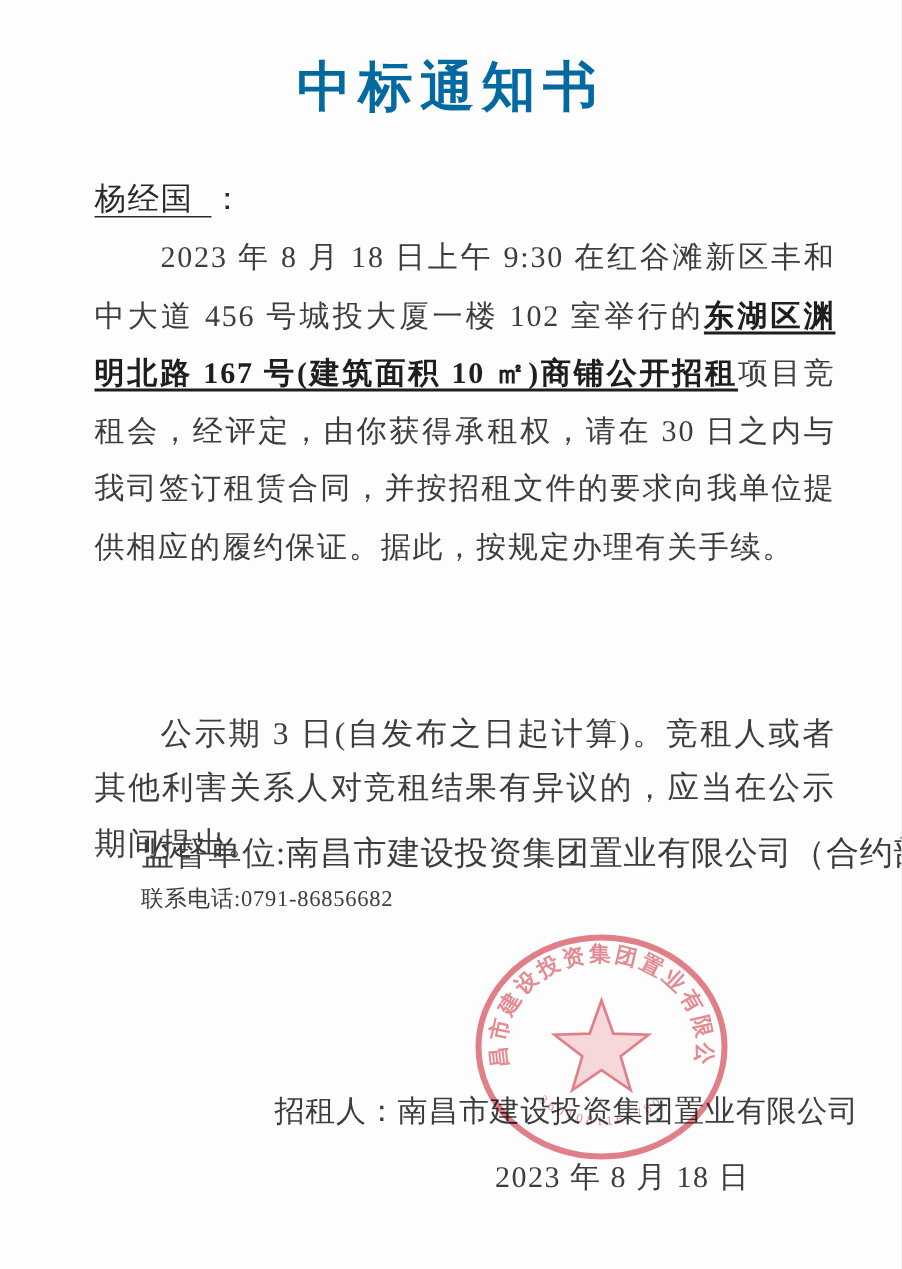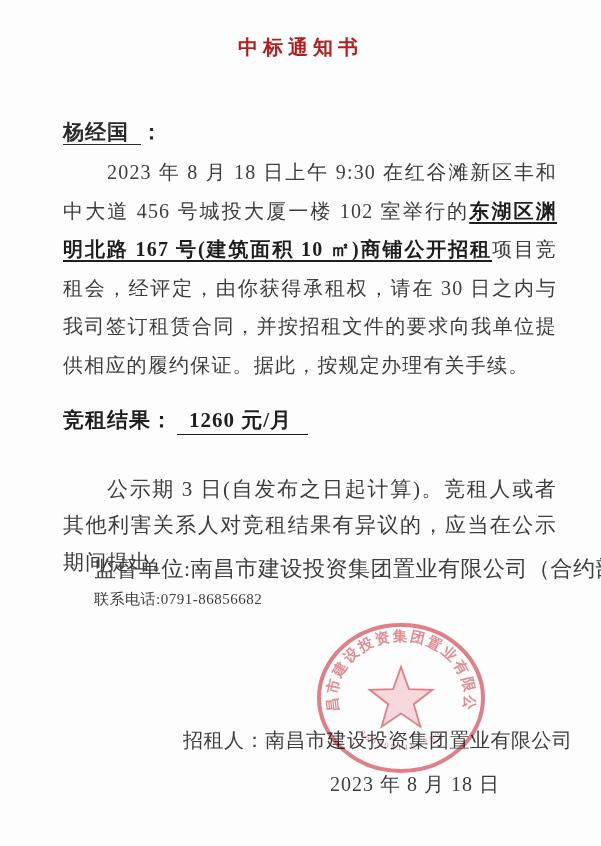--- a/index.html
+++ b/index.html
@@ -16,31 +16,31 @@
     font-family: "Liberation Serif", "DejaVu Serif", serif;
     color: #3d3d3d;
   }
   .title {
     position: absolute;
     top: 34px;
     left: 0;
     width: 100%;
     margin: 0;
     text-align: center;
-    font-size: 20px;
+    font-size: 36px;
     font-weight: bold;
     letter-spacing: 5px;
-    color: #b91c1c;
+    color: #0369a1;
   }
   .salutation {
     position: absolute;
     top: 118px;
     left: 63px;
     font-size: 21px;
-    font-weight: bold;
+    font-weight: normal;
     color: #2a2a2a;
     letter-spacing: 1px;
   }
   .salutation .name {
     border-bottom: 1.5px solid #2a2a2a;
     padding-right: 12px;
   }
   .para1 {
     position: absolute;
     top: 153px;
@@ -144,23 +144,20 @@
   <h1 class="title">中标通知书</h1>
 
   <div class="salutation">
     <span class="name">杨经国</span><span>：</span>
   </div>
 
   <p class="para1">
     <span>2023 年 8 月 18 日上午 9:30 在红谷滩新区丰和中大道 456 号城投大厦一楼 102 室举行的</span><span class="bold-underline">东湖区渊明北路 167 号(建筑面积 10 ㎡)商铺公开招租</span><span>项目竞租会，经评定，由你获得承租权，请在 30 日之内与我司签订租赁合同，并按招租文件的要求向我单位提供相应的履约保证。据此，按规定办理有关手续。</span>
   </p>
 
-  <div class="result-line">
-    <span>竞租结果：</span><span class="result-value">1260 元/月</span>
-  </div>
 
   <p class="para2">公示期 3 日(自发布之日起计算)。竞租人或者其他利害关系人对竞租结果有异议的，应当在公示期间提出。</p>
 
   <div class="supervisor-line">监督单位:南昌市建设投资集团置业有限公司（合约部）</div>
 
   <div class="phone-line">联系电话:0791-86856682</div>
 
   <div class="lessor-line">招租人：南昌市建设投资集团置业有限公司</div>
 
   <div class="date-line">2023 年 8 月 18 日</div>

